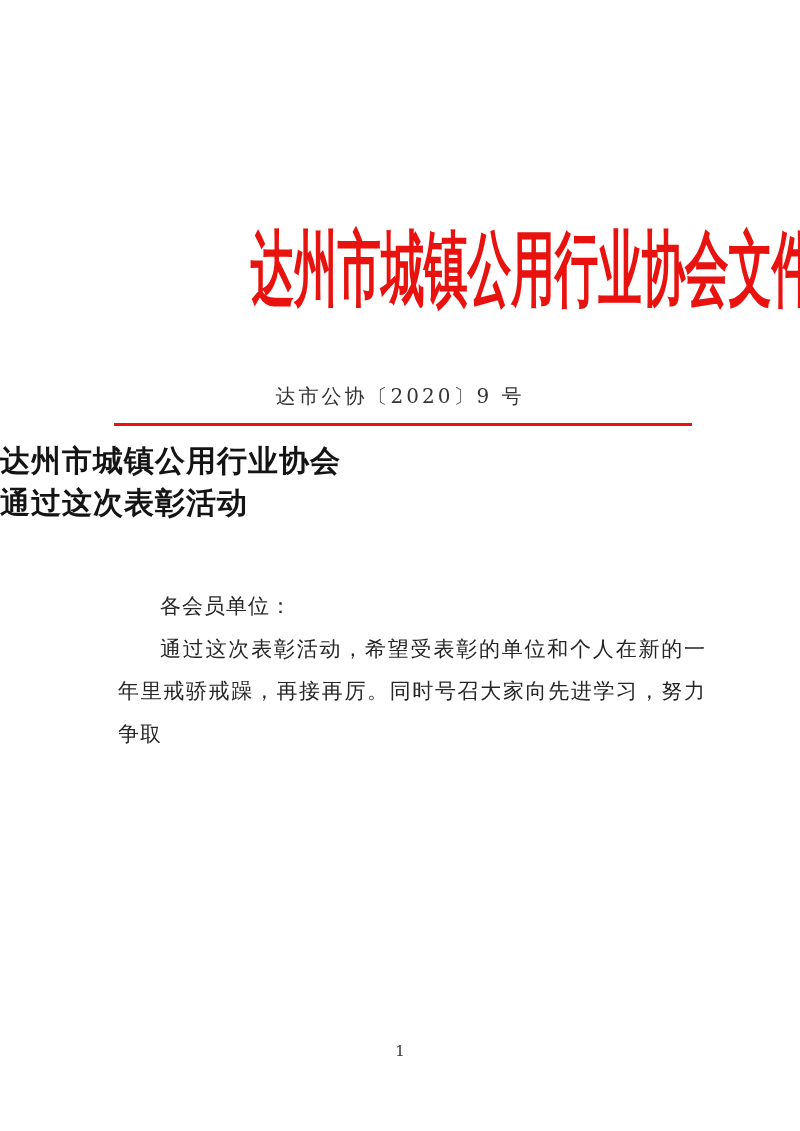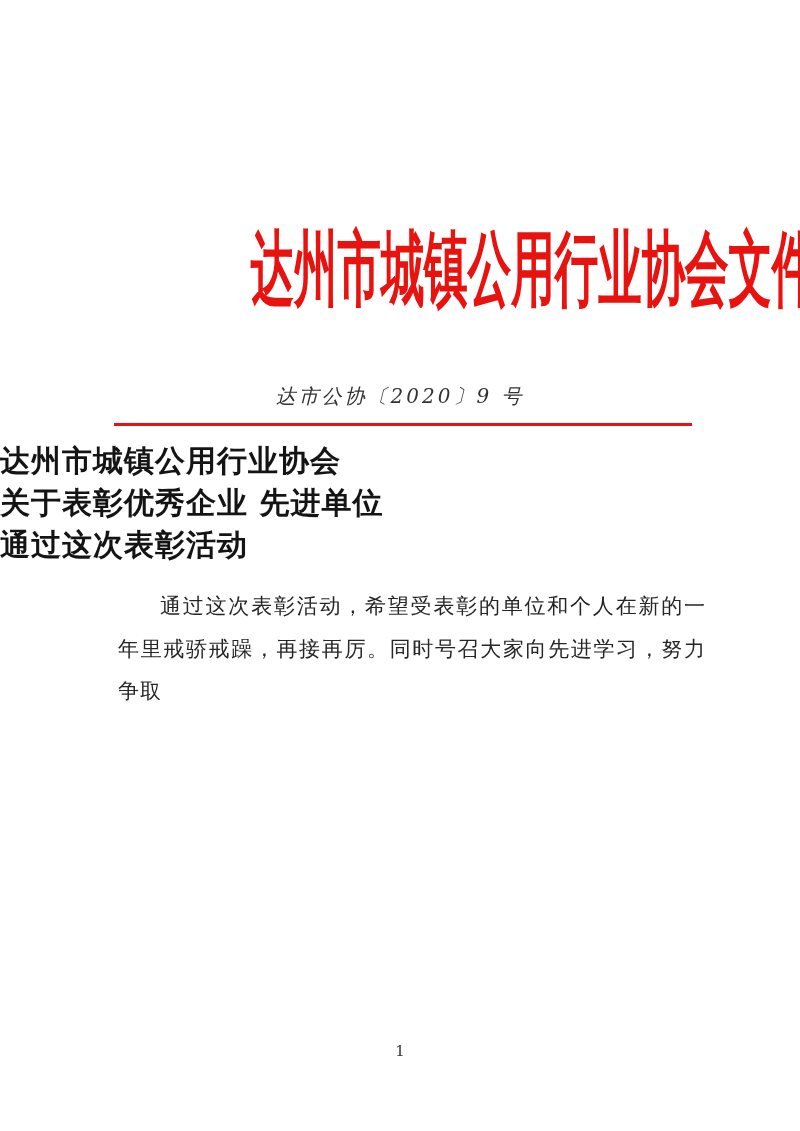--- a/index.html
+++ b/index.html
@@ -40,21 +40,20 @@
   .doc-number {
     position: absolute;
     top: 374px;
     left: 0;
     width: 100%;
     text-align: center;
     font-size: 20px;
     line-height: 28px;
     letter-spacing: 3px;
     color: #333333;
-    font-style: italic;
   }
   
   .red-rule {
     position: absolute;
     top: 415px;
     left: 114px;
     width: 578px;
     height: 3px;
     background: #e8120e;
   }
@@ -110,23 +109,23 @@
   <div class="letterhead-wrap">
     <span class="letterhead">达州市城镇公用行业协会文件</span>
   </div>
 
   <div class="doc-number">达市公协〔2020〕9 号</div>
 
   <div class="red-rule"></div>
 
   <div class="doc-title">
     <div>达州市城镇公用行业协会</div>
-    <div>关于表彰优秀企业 先进单位</div>
     <div>通过这次表彰活动</div>
   </div>
 
   <div class="body-text">
+    <p class="salutation">各会员单位：</p>
     <p>通过这次表彰活动，希望受表彰的单位和个人在新的一年里戒骄戒躁，再接再厉。同时号召大家向先进学习，努力争取</p>
   </div>
 
   <div class="page-number">1</div>
 
 </div>
 
 </body></html>

